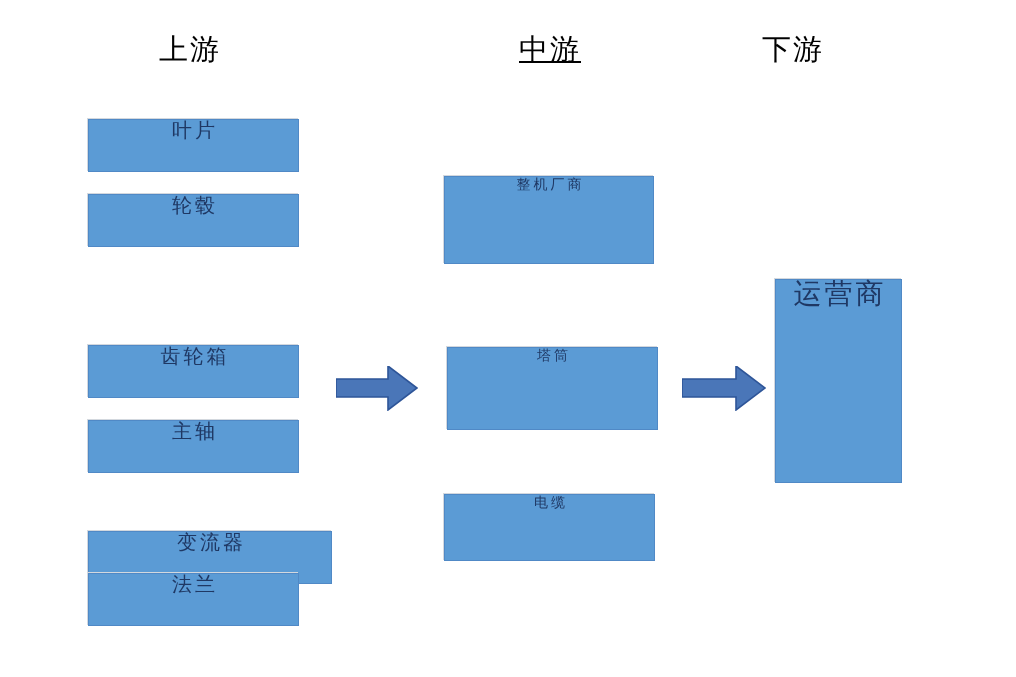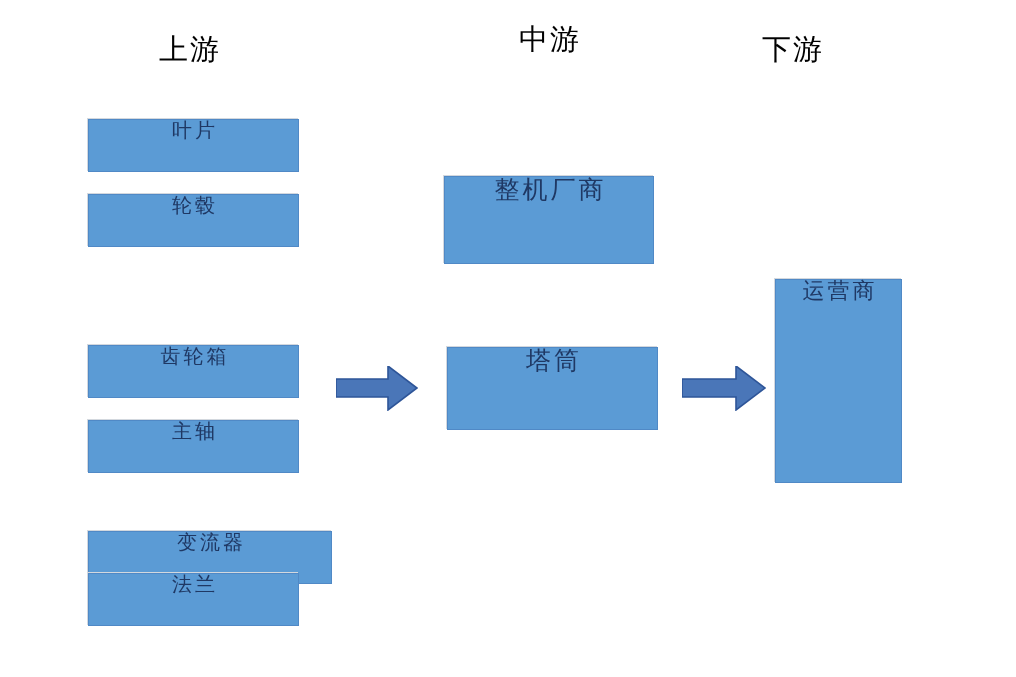--- a/index.html
+++ b/index.html
@@ -45,38 +45,38 @@
   }
   .node-label {
     font-family: "DejaVu Serif", "Liberation Serif", serif;
     font-size: 20px;
     line-height: 1;
     color: #1F3864;
     letter-spacing: 3px;
     white-space: nowrap;
     text-indent: 3px;
   }
-  .node.wide .node-label { font-size: 25px; }
-  .node.tall .node-label { font-size: 22px; }
+  .node.wide .node-label { font-size: 14px; }
+  .node.tall .node-label { font-size: 28px; }
 
   
   .arrow {
     position: absolute;
     display: block;
   }
   .arrow svg { display: block; }
 </style>
 </head>
 <body>
 
 <div id="canvas">
 
   <div class="col-header" style="left:190px; top:35px;">上游</div>
 
-  <div class="col-header" style="left:550px; top:25px;">中游</div>
+  <div class="col-header" style="left:550px; top:35px;text-decoration:underline;">中游</div>
 
   <div class="col-header" style="left:793px; top:35px;">下游</div>
 
   <div class="node" style="left:88px; top:119px; width:211px; height:53px;">
     <span class="node-label">叶片</span>
   </div>
 
   <div class="node" style="left:88px; top:194px; width:211px; height:53px;">
     <span class="node-label">轮毂</span>
   </div>
@@ -105,20 +105,23 @@
   </div>
 
   <div class="node wide" style="left:444px; top:176px; width:210px; height:88px;">
     <span class="node-label">整机厂商</span>
   </div>
 
   <div class="node wide" style="left:447px; top:347px; width:211px; height:83px;">
     <span class="node-label">塔筒</span>
   </div>
 
+  <div class="node wide" style="left:444px; top:494px; width:211px; height:67px;">
+    <span class="node-label">电缆</span>
+  </div>
 
   <div class="arrow" style="left:682px; top:366px;">
     <svg width="84" height="45" viewBox="0 0 84 45" xmlns="http://www.w3.org/2000/svg">
       <polygon points="0,13 54,13 54,0 83,22 54,44 54,31 0,31" fill="#4A76B8" stroke="#2E5598" stroke-width="1.6" stroke-linejoin="miter"></polygon>
     </svg>
   </div>
 
   <div class="node tall" style="left:775px; top:279px; width:127px; height:204px;">
     <span class="node-label">运营商</span>
   </div>

